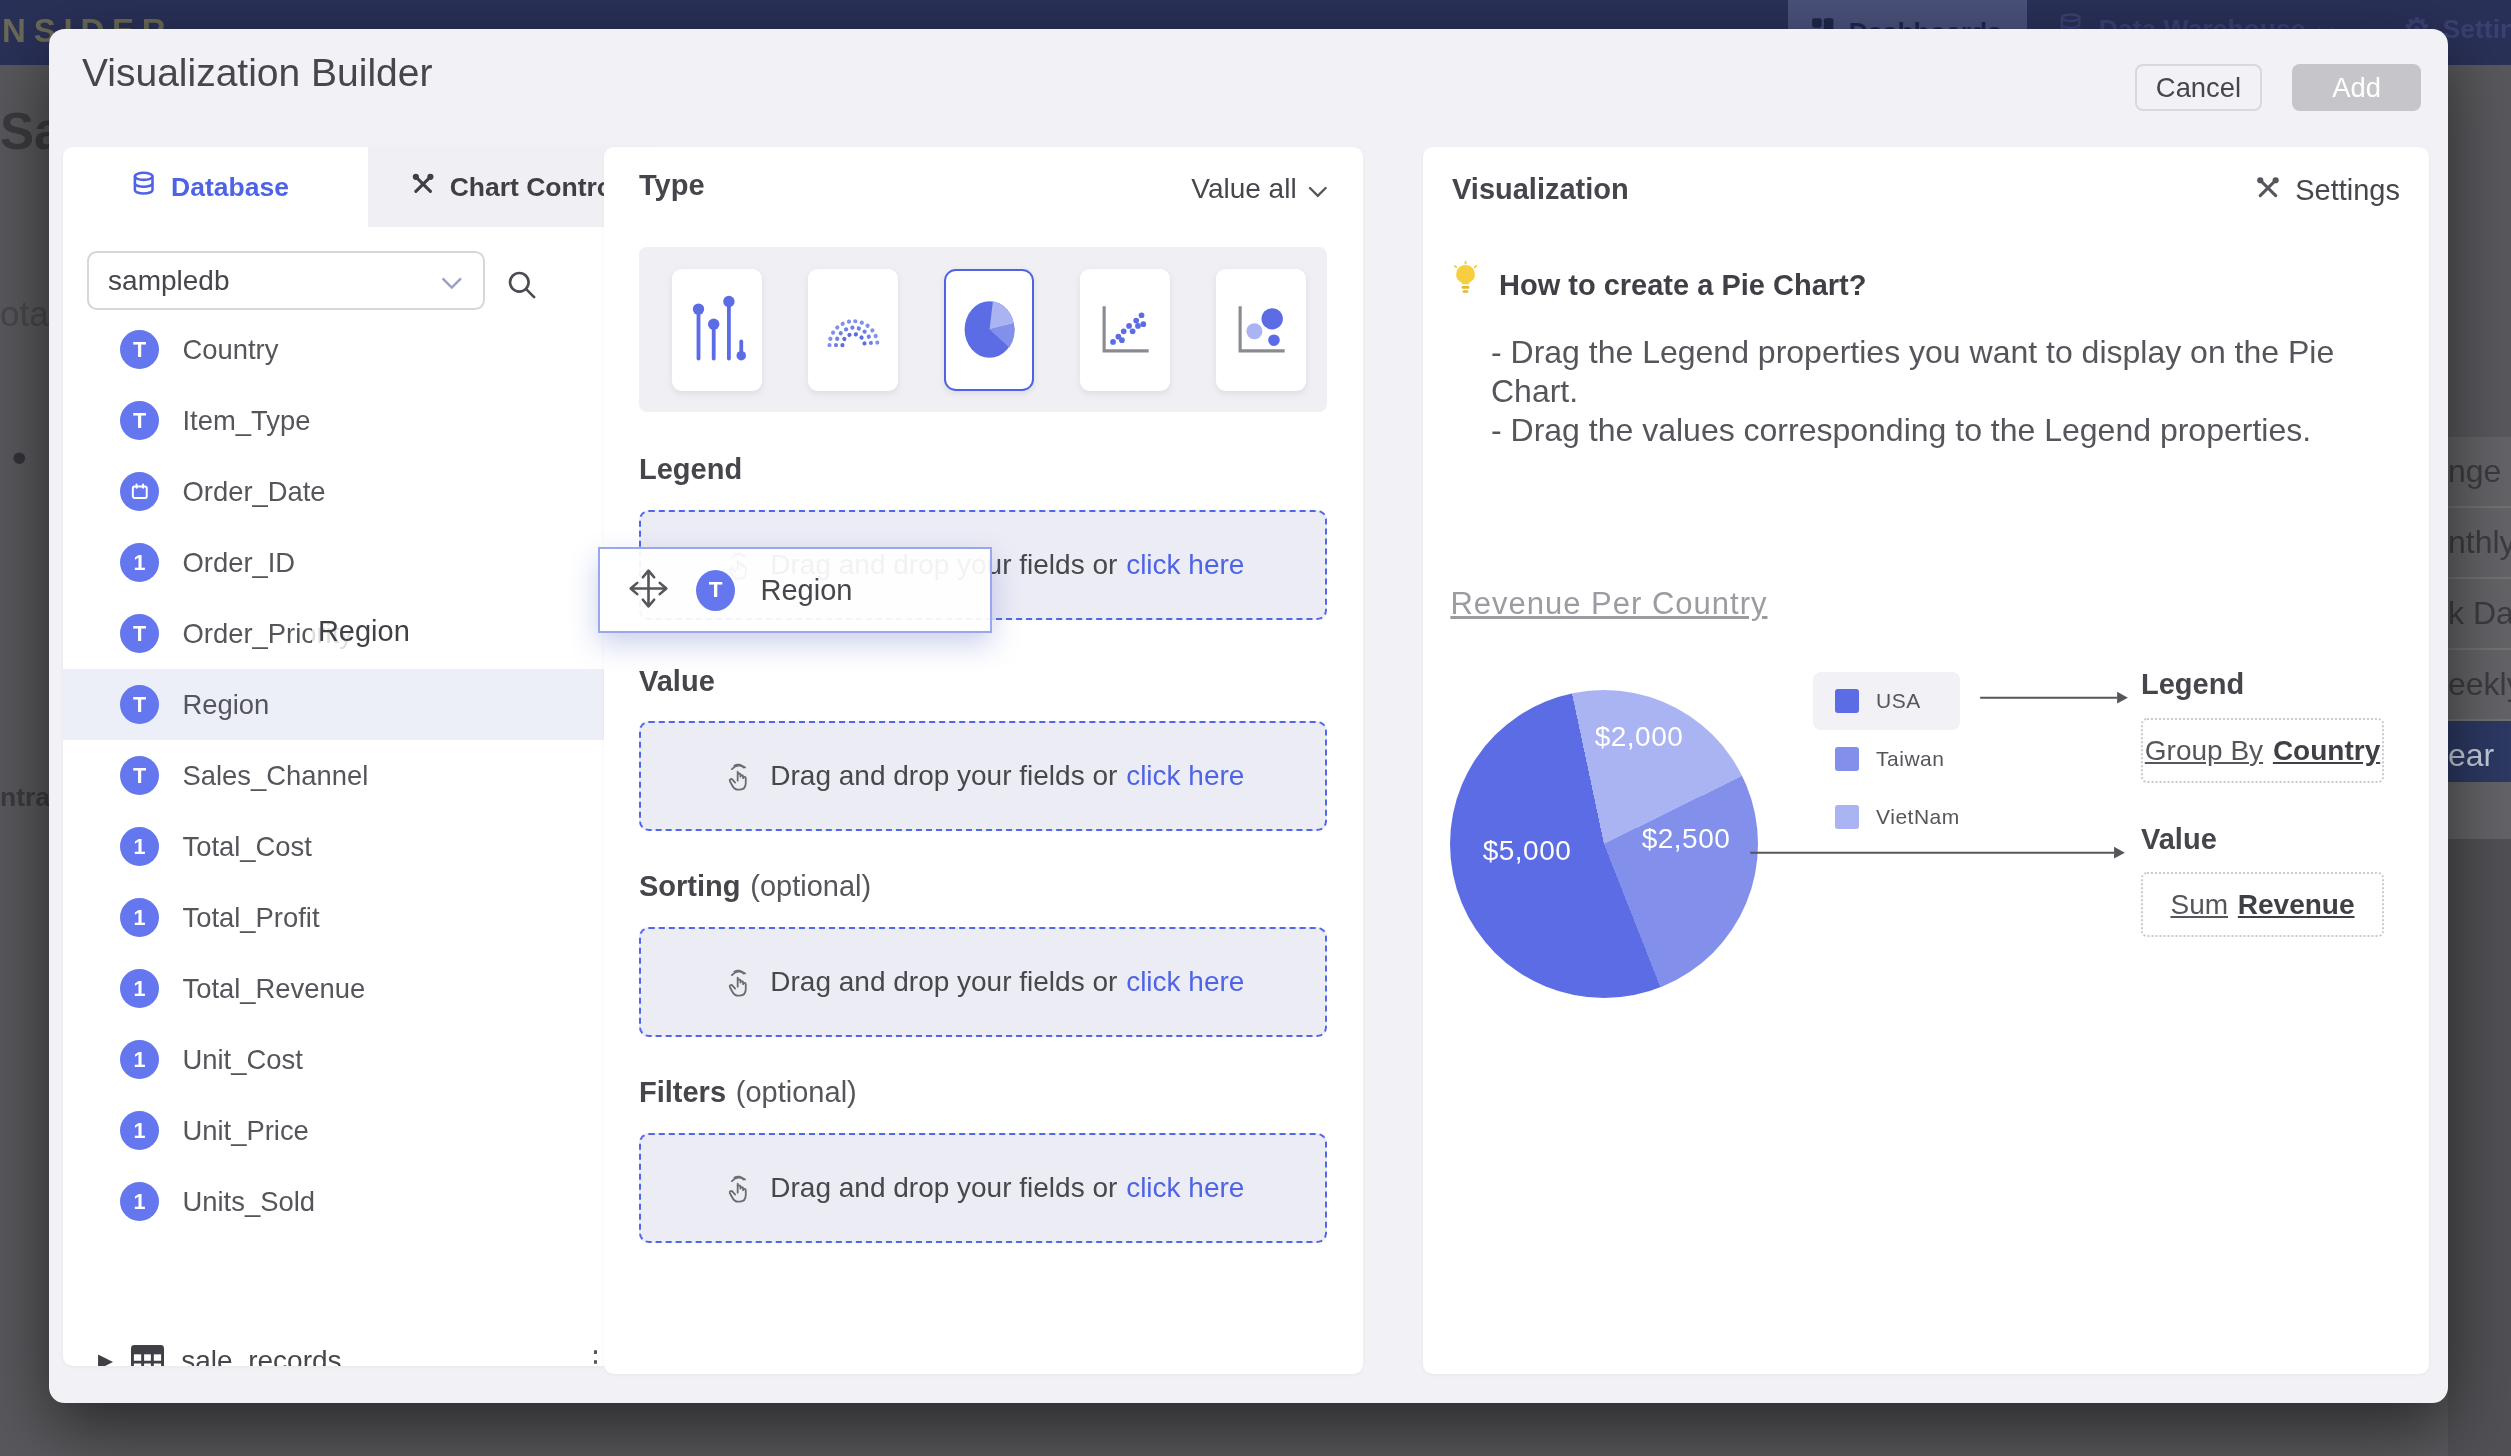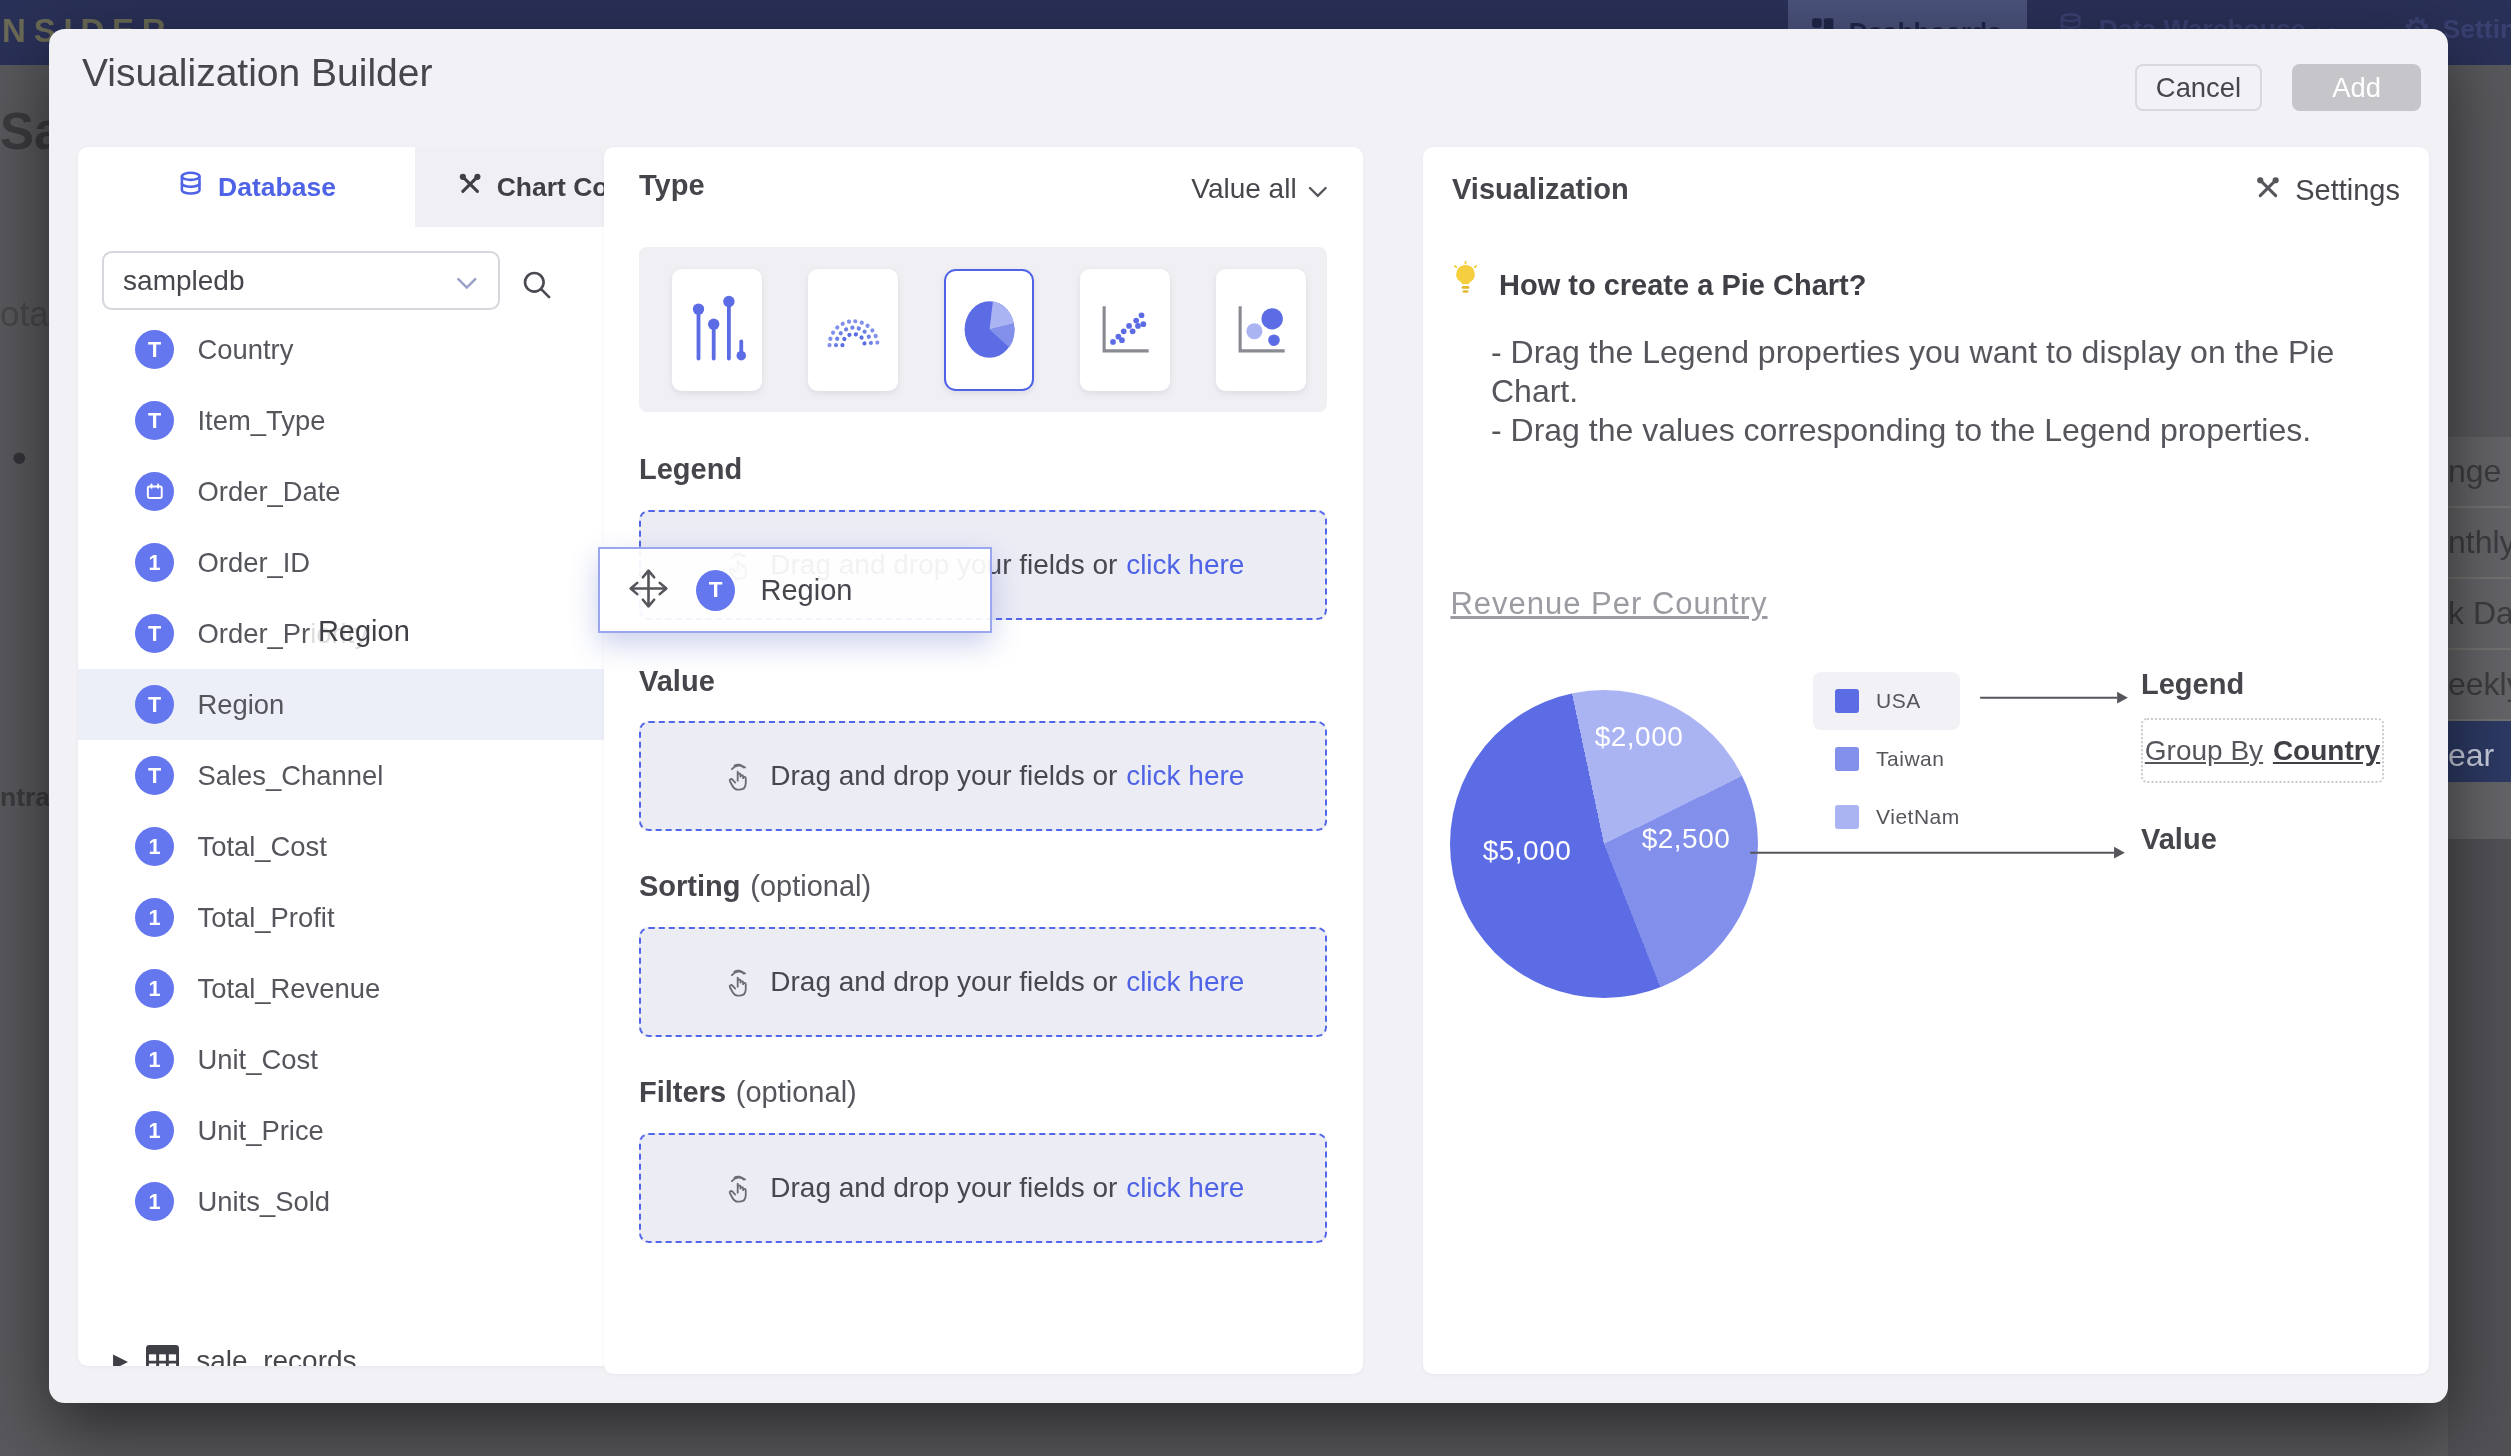--- a/index.html
+++ b/index.html
@@ -32,21 +32,21 @@
   
   .modal{position:absolute;left:49px;top:29px;width:2399px;height:1374px;background:#f1f1f6;border-radius:15.7px;
          box-shadow:0 23.5px 69px rgba(0,0,0,.55);}
   .modal-title{position:absolute;left:33px;top:21.6px;font-size:39px;font-weight:500;color:#46464c;}
   .btn{position:absolute;top:35px;height:47px;border-radius:7.8px;display:flex;align-items:center;justify-content:center;
        font-size:27.4px;cursor:pointer;box-sizing:border-box;}
   .btn-cancel{left:2086px;width:127px;border:2px solid #d8d8de;color:#46464c;background:transparent;}
   .btn-add{left:2243px;width:129px;background:#c6c6ca;color:#ffffff;}
 
   .card{position:absolute;background:#fff;border-radius:9.8px;box-shadow:0 1px 3.9px rgba(30,30,60,.05);}
-  .card-left{left:29px;top:118px;width:598px;height:1219px;overflow:hidden;padding-left:32px;}
+  .card-left{left:14px;top:118px;width:598px;height:1219px;overflow:hidden;}
   .card-mid{left:555px;top:118px;width:759px;height:1227px;}
   .card-right{left:1374px;top:118px;width:1006px;height:1227px;}
 
   
   .tabs{display:flex;height:80px;}
   .tab{flex:1;display:flex;align-items:center;justify-content:center;gap:13.7px;font-size:26.5px;font-weight:700;cursor:pointer;}
   .tab.active{color:#4f63e6;background:#fff;border-top-left-radius:9.8px;}
   .tab.inactive{background:#f0f0f4;color:#3f3f46;border-top-right-radius:9.8px;margin-left:12px;}
   .src-select{position:absolute;left:23.5px;top:104px;width:398px;height:59px;border:2px solid #d6d6dd;border-radius:9.8px;
               box-sizing:border-box;display:flex;align-items:center;justify-content:space-between;padding:0 19.6px;
@@ -529,16 +529,20 @@
         <line x1="0" y1="14" x2="372" y2="14" stroke="#55555b" stroke-width="2"></line>
         <path d="M372 8 L383 14 L372 20 Z" fill="#55555b"></path>
       </svg>
 
       <div class="ann-h" style="top:521px;">Legend</div>
       <div class="ann-box" style="top:571px;">
         <span class="ann-prefix">Group By</span>
         <span class="ann-value">Country</span>
       </div>
       <div class="ann-h" style="top:676px;">Value</div>
+      <div class="ann-box" style="top:725px;">
+        <span class="ann-prefix">Sum</span>
+        <span class="ann-value">Revenue</span>
+      </div>
     </div>
   </div>
 </div>
 
 
 </body></html>

